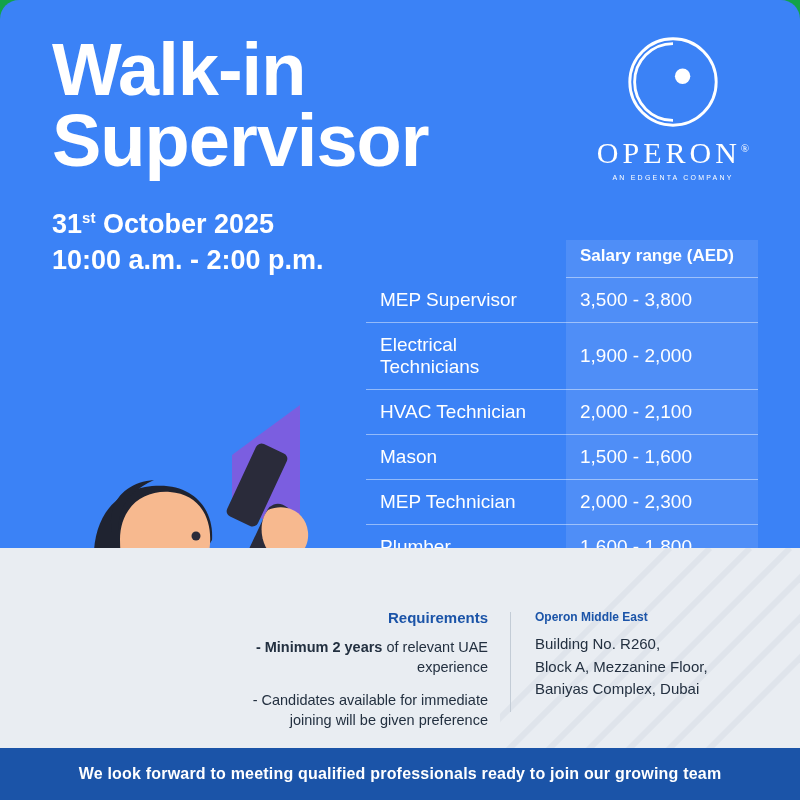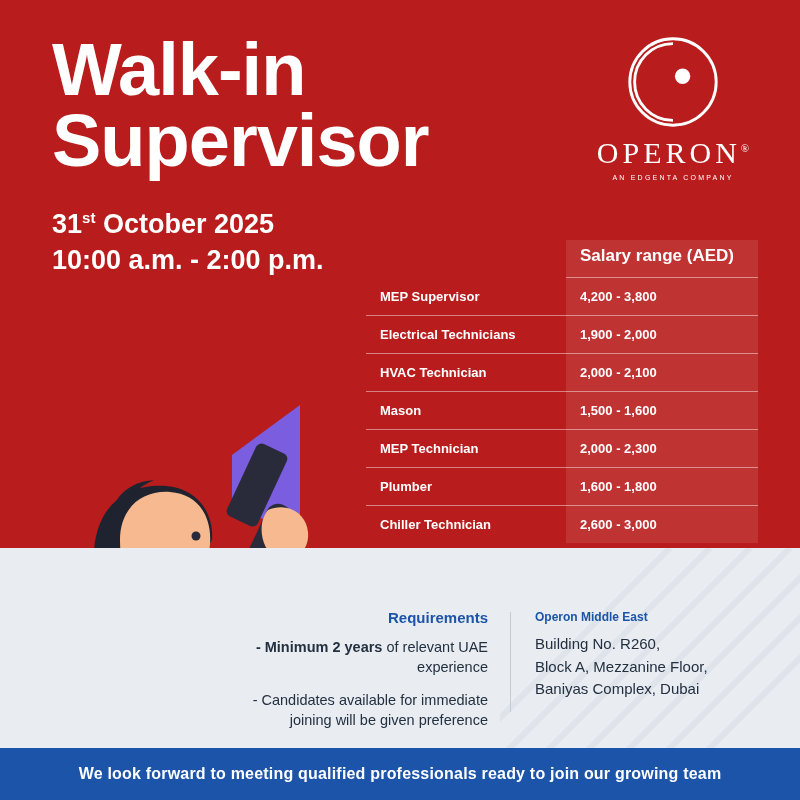--- a/index.html
+++ b/index.html
@@ -7,21 +7,22 @@
   body {
     font-family:"Liberation Sans", sans-serif;
     background:#13a24a;
     position:relative;
     overflow:hidden;
   }
 
   
   .poster {
     position:absolute; inset:0;
-    background:#b91c1c;
+    background:#3b82f6;
+    border-radius:19px;
   }
 
   .headline {
     position:absolute;
     left:52px; top:34px;
     color:#ffffff;
     font-size:74px;
     line-height:0.96;
     font-weight:bold;
     letter-spacing:-1px;
@@ -63,23 +64,23 @@
   
   .jobs {
     position:absolute;
     left:366px; top:240px;
     width:392px;
     border-collapse:collapse;
     color:#ffffff;
   }
   .jobs th, .jobs td {
     text-align:left;
-    font-size:13px;
+    font-size:19px;
     padding:11px 14px;
-    font-weight:bold;
+    font-weight:normal;
     border-bottom:1px solid rgba(255,255,255,0.45);
   }
   .jobs th {
     font-weight:bold;
     font-size:17px;
     padding-top:6px;
   }
   .jobs th:first-child, .jobs td:first-child { width:200px; }
   .jobs .salary-col { background:rgba(255,255,255,0.10); }
   .jobs tr:first-child th:first-child { border-bottom:none; }
@@ -169,21 +170,21 @@
   </div>
 
   <table class="jobs">
     <tbody>
       <tr>
         <th></th>
         <th class="salary-col">Salary range (AED)</th>
       </tr>
       <tr>
         <td>MEP Supervisor</td>
-        <td class="salary-col">4,200 - 3,800</td>
+        <td class="salary-col">3,500 - 3,800</td>
       </tr>
       <tr>
         <td>Electrical Technicians</td>
         <td class="salary-col">1,900 - 2,000</td>
       </tr>
       <tr>
         <td>HVAC Technician</td>
         <td class="salary-col">2,000 - 2,100</td>
       </tr>
       <tr>

